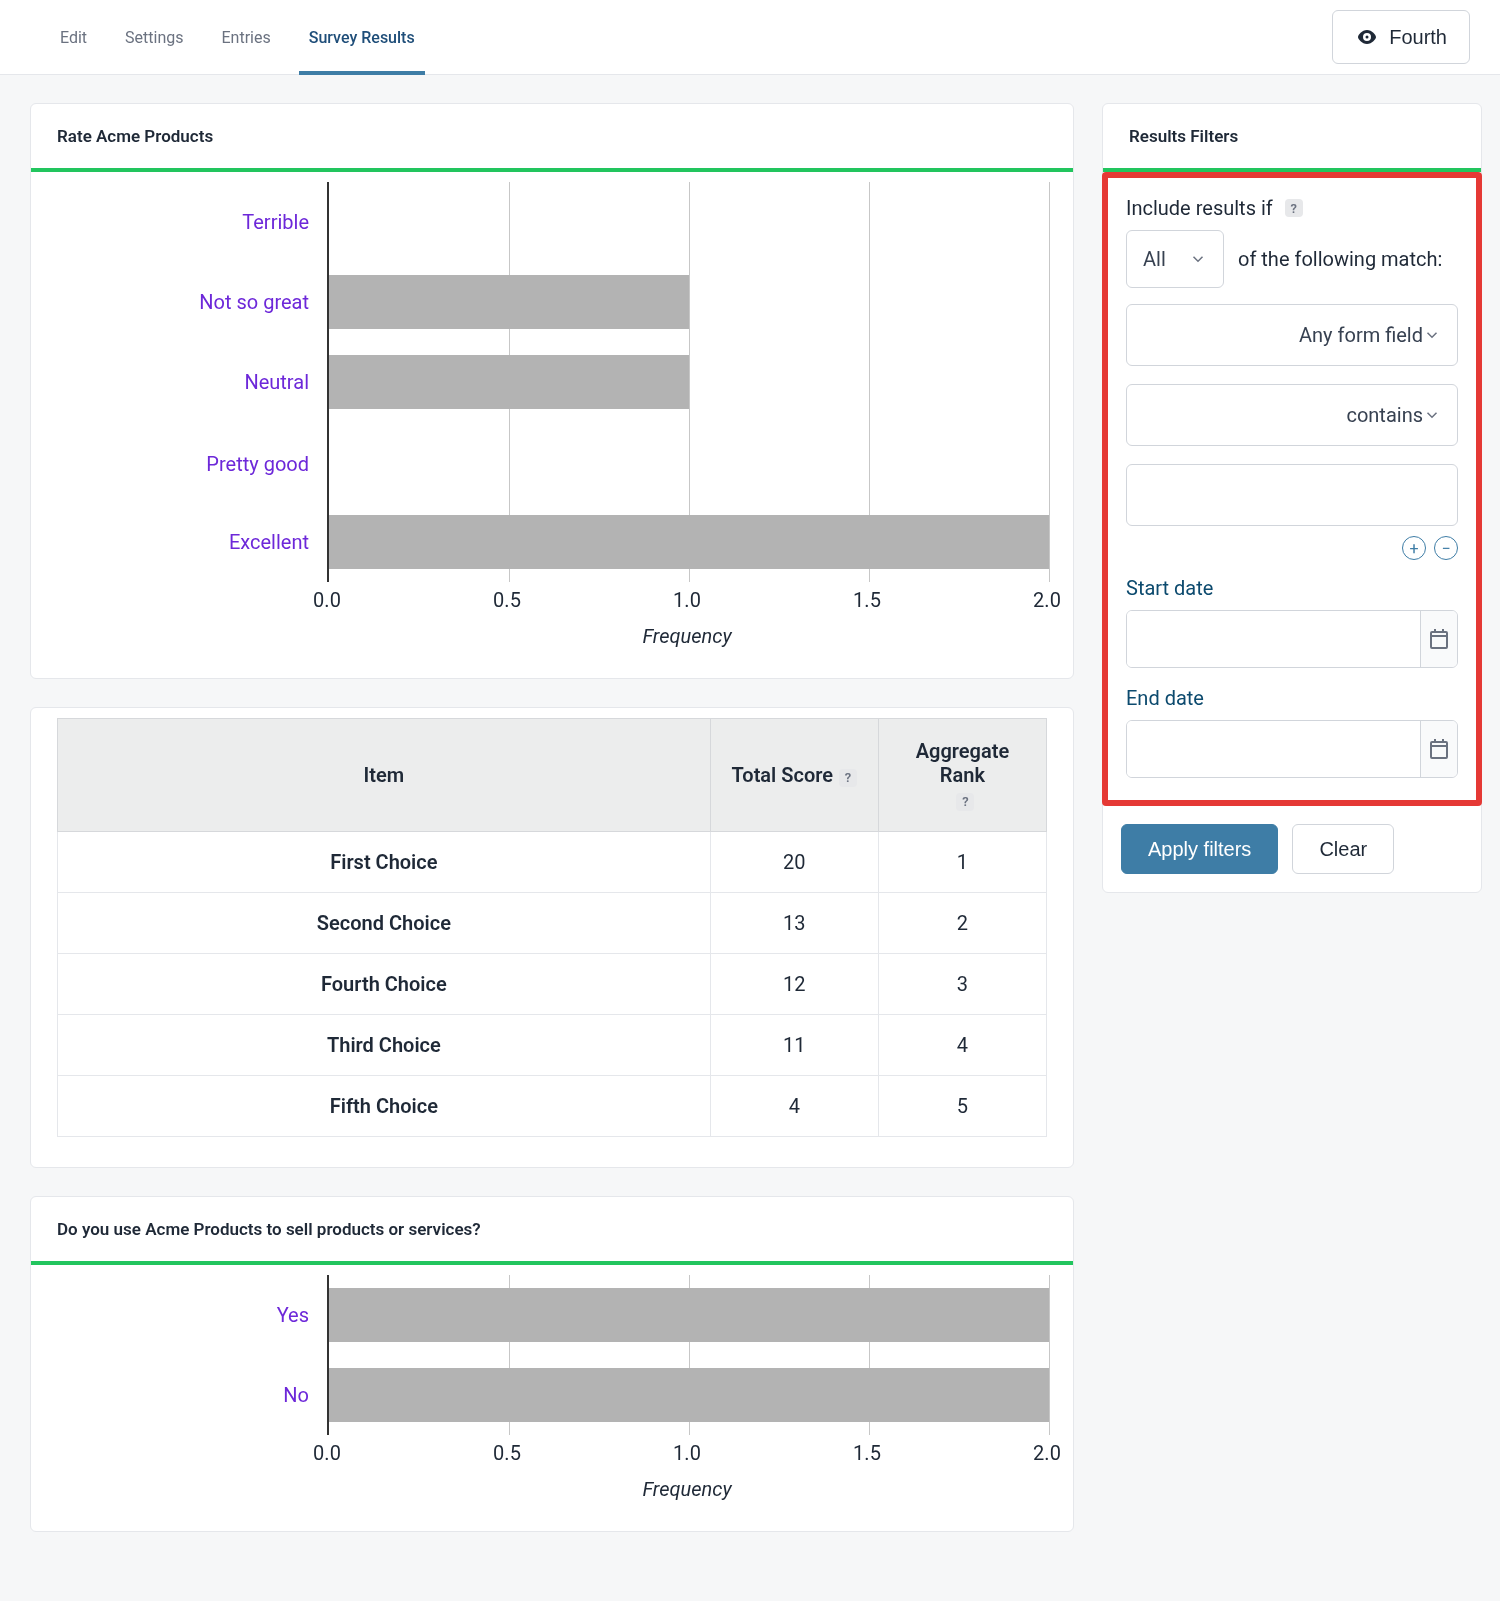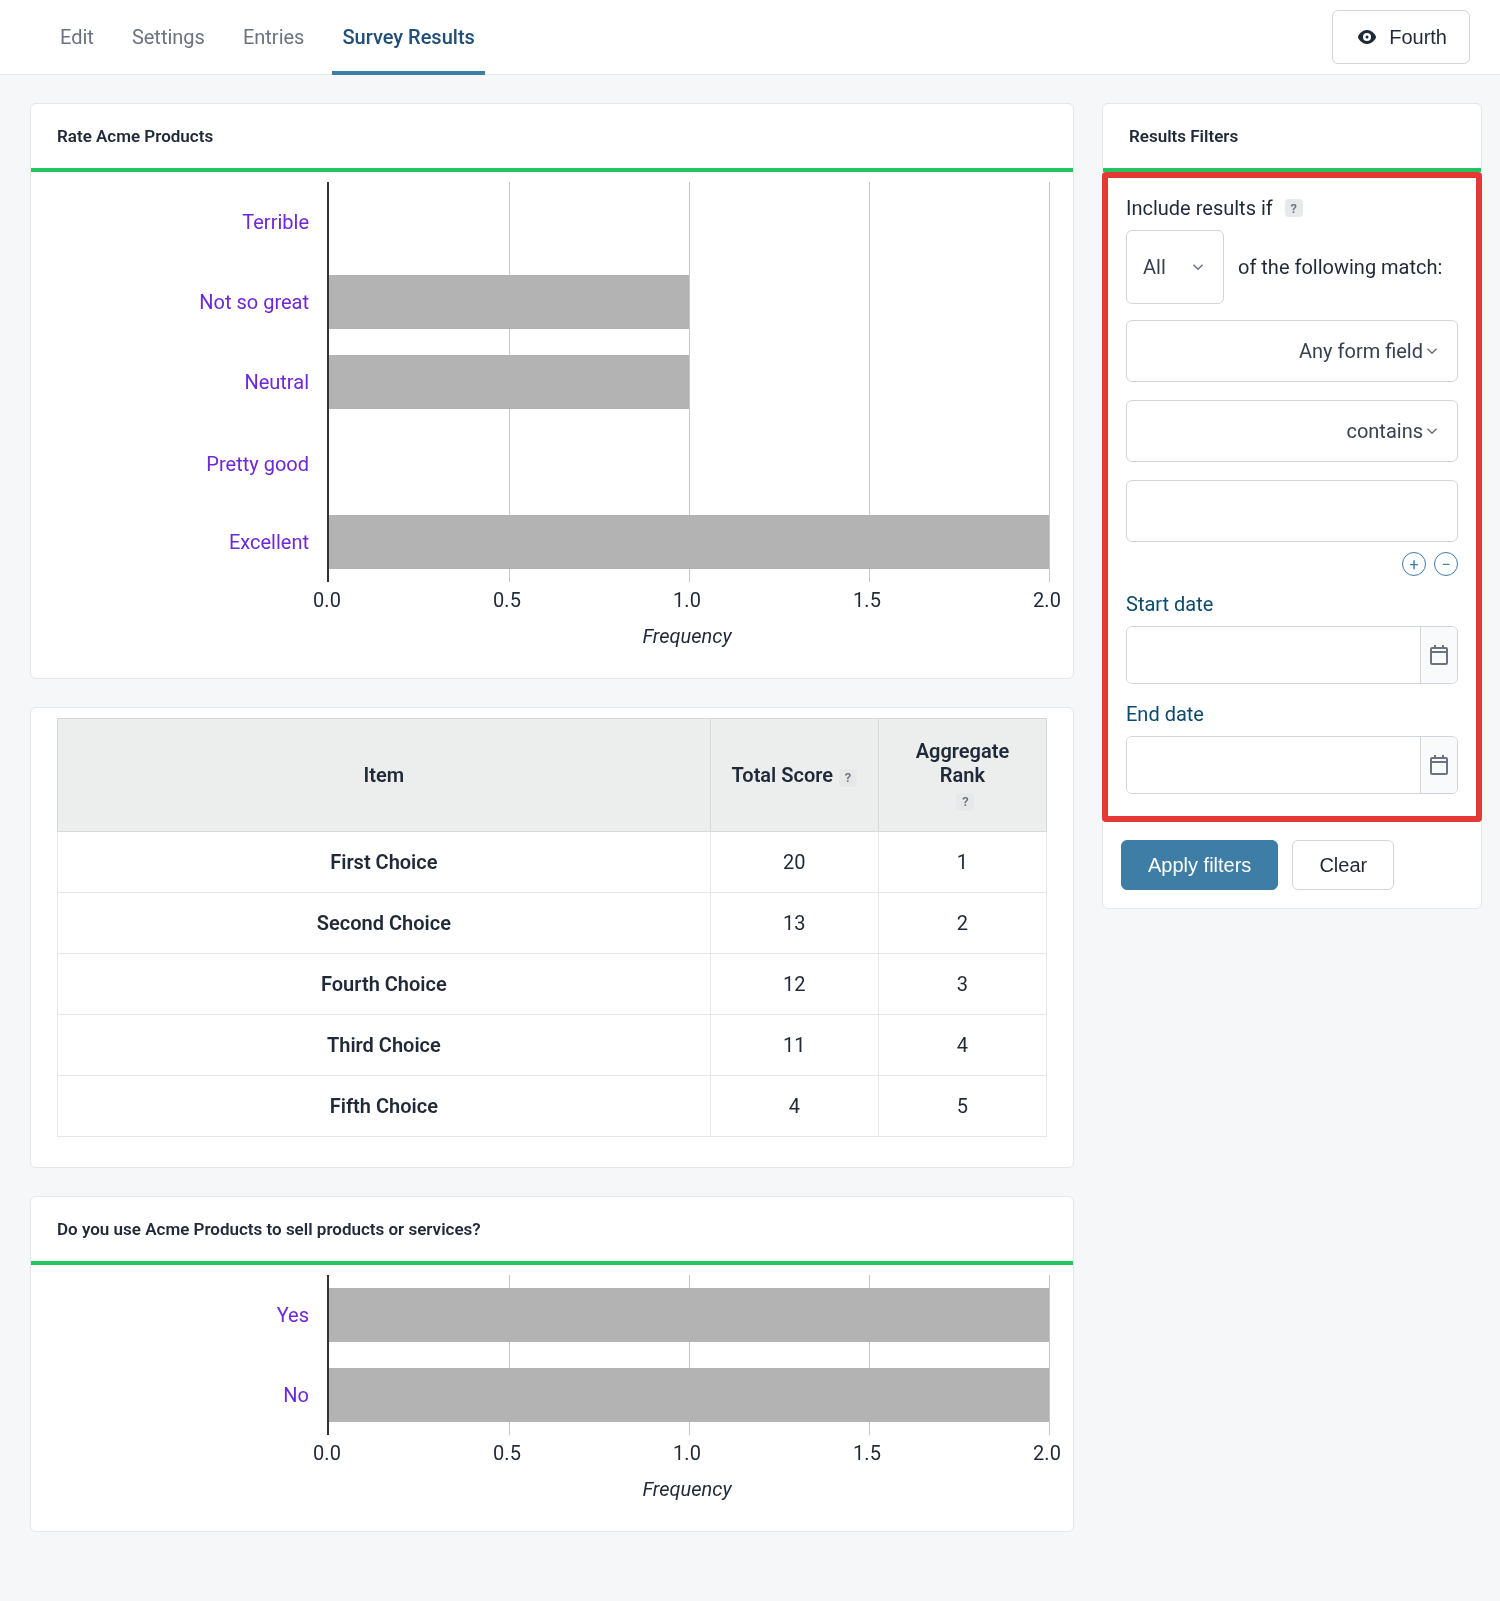--- a/index.html
+++ b/index.html
@@ -35,21 +35,21 @@
     display: flex;
     gap: 38px;
     margin-left: 30px;
     height: 100%;
     align-items: stretch;
   }
   .tab {
     display: flex;
     align-items: center;
     color: #6b7280;
-    font-size: 20px;
+    font-size: 16px;
     position: relative;
     cursor: pointer;
     text-align: right;
   }
   .tab.active {
     color: #1f4e79;
     font-weight: 500;
   }
   .tab.active::after {
     content: "";
@@ -198,21 +198,21 @@
     border: 1px solid #d1d5db;
     border-radius: 6px;
     background: #fff;
     font-size: 20px;
     color: #374151;
     display: flex;
     align-items: center;
     justify-content: space-between;
     padding: 0 16px;
   }
-  .select-sm { width: 98px; height: 74px; }
+  .select-sm { width: 98px; height: 58px; }
   .select-full { width: 100%; height: 62px; margin-bottom: 18px; justify-content: flex-end; }
   .input-full { width: 100%; height: 62px; margin-bottom: 10px; }
   .addremove {
     display: flex;
     justify-content: flex-end;
     gap: 8px;
     margin-bottom: 16px;
   }
   .circ-btn {
     width: 24px; height: 24px;

